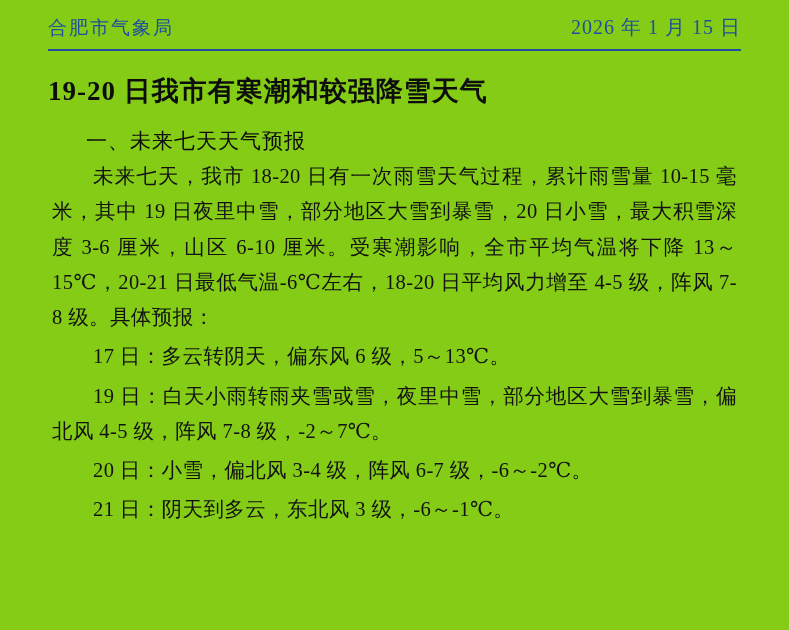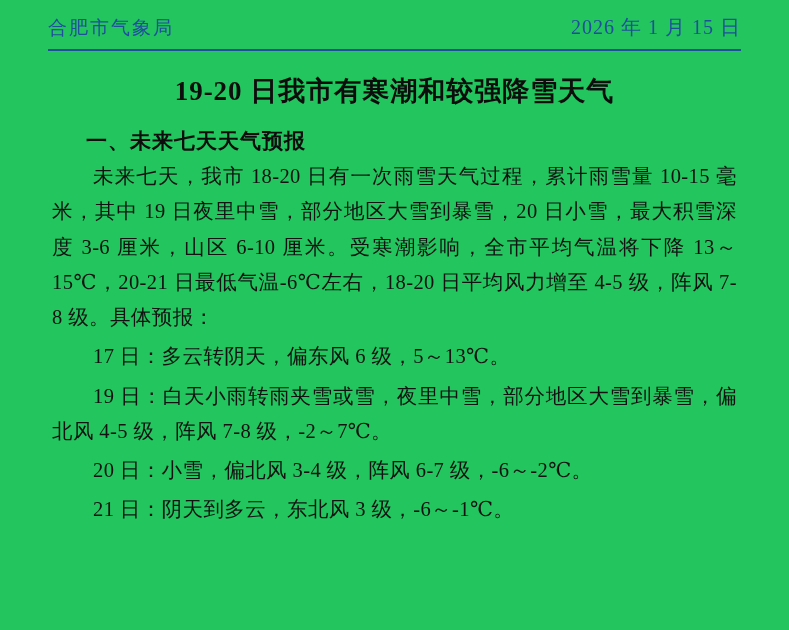--- a/index.html
+++ b/index.html
@@ -13,21 +13,21 @@
     font-family: "Liberation Serif", "DejaVu Serif", serif;
     color: #1a1a1a;
     overflow: hidden;
   }
   .page {
     position: relative;
     width: 789px;
     height: 630px;
     box-sizing: border-box;
     padding: 0 48px;
-    background: #22c55e;
+    background: #84cc16;
   }
   
   .header {
     display: flex;
     align-items: baseline;
     justify-content: space-between;
     padding-top: 14px;
     padding-bottom: 6px;
   }
   .header-left {
@@ -43,32 +43,31 @@
     letter-spacing: 1px;
     white-space: nowrap;
   }
   .header-rule {
     height: 2px;
     background: #1f4e9c;
     margin-top: 2px;
   }
   
   .doc-title {
-    text-align: center;
     font-size: 27px;
     font-weight: bold;
     letter-spacing: 1px;
     margin: 22px 0 4px 0;
     color: #0d0d0d;
     font-family: "Liberation Serif", "DejaVu Serif", serif;
   }
   
   .section-heading {
     font-size: 21px;
-    font-weight: bold;
+    font-weight: normal;
     margin: 18px 0 2px 0;
     padding-left: 38px;
     letter-spacing: 1px;
     color: #0d0d0d;
   }
   
   .body-text {
     font-size: 20.5px;
     line-height: 1.72;
     letter-spacing: 0.4px;

